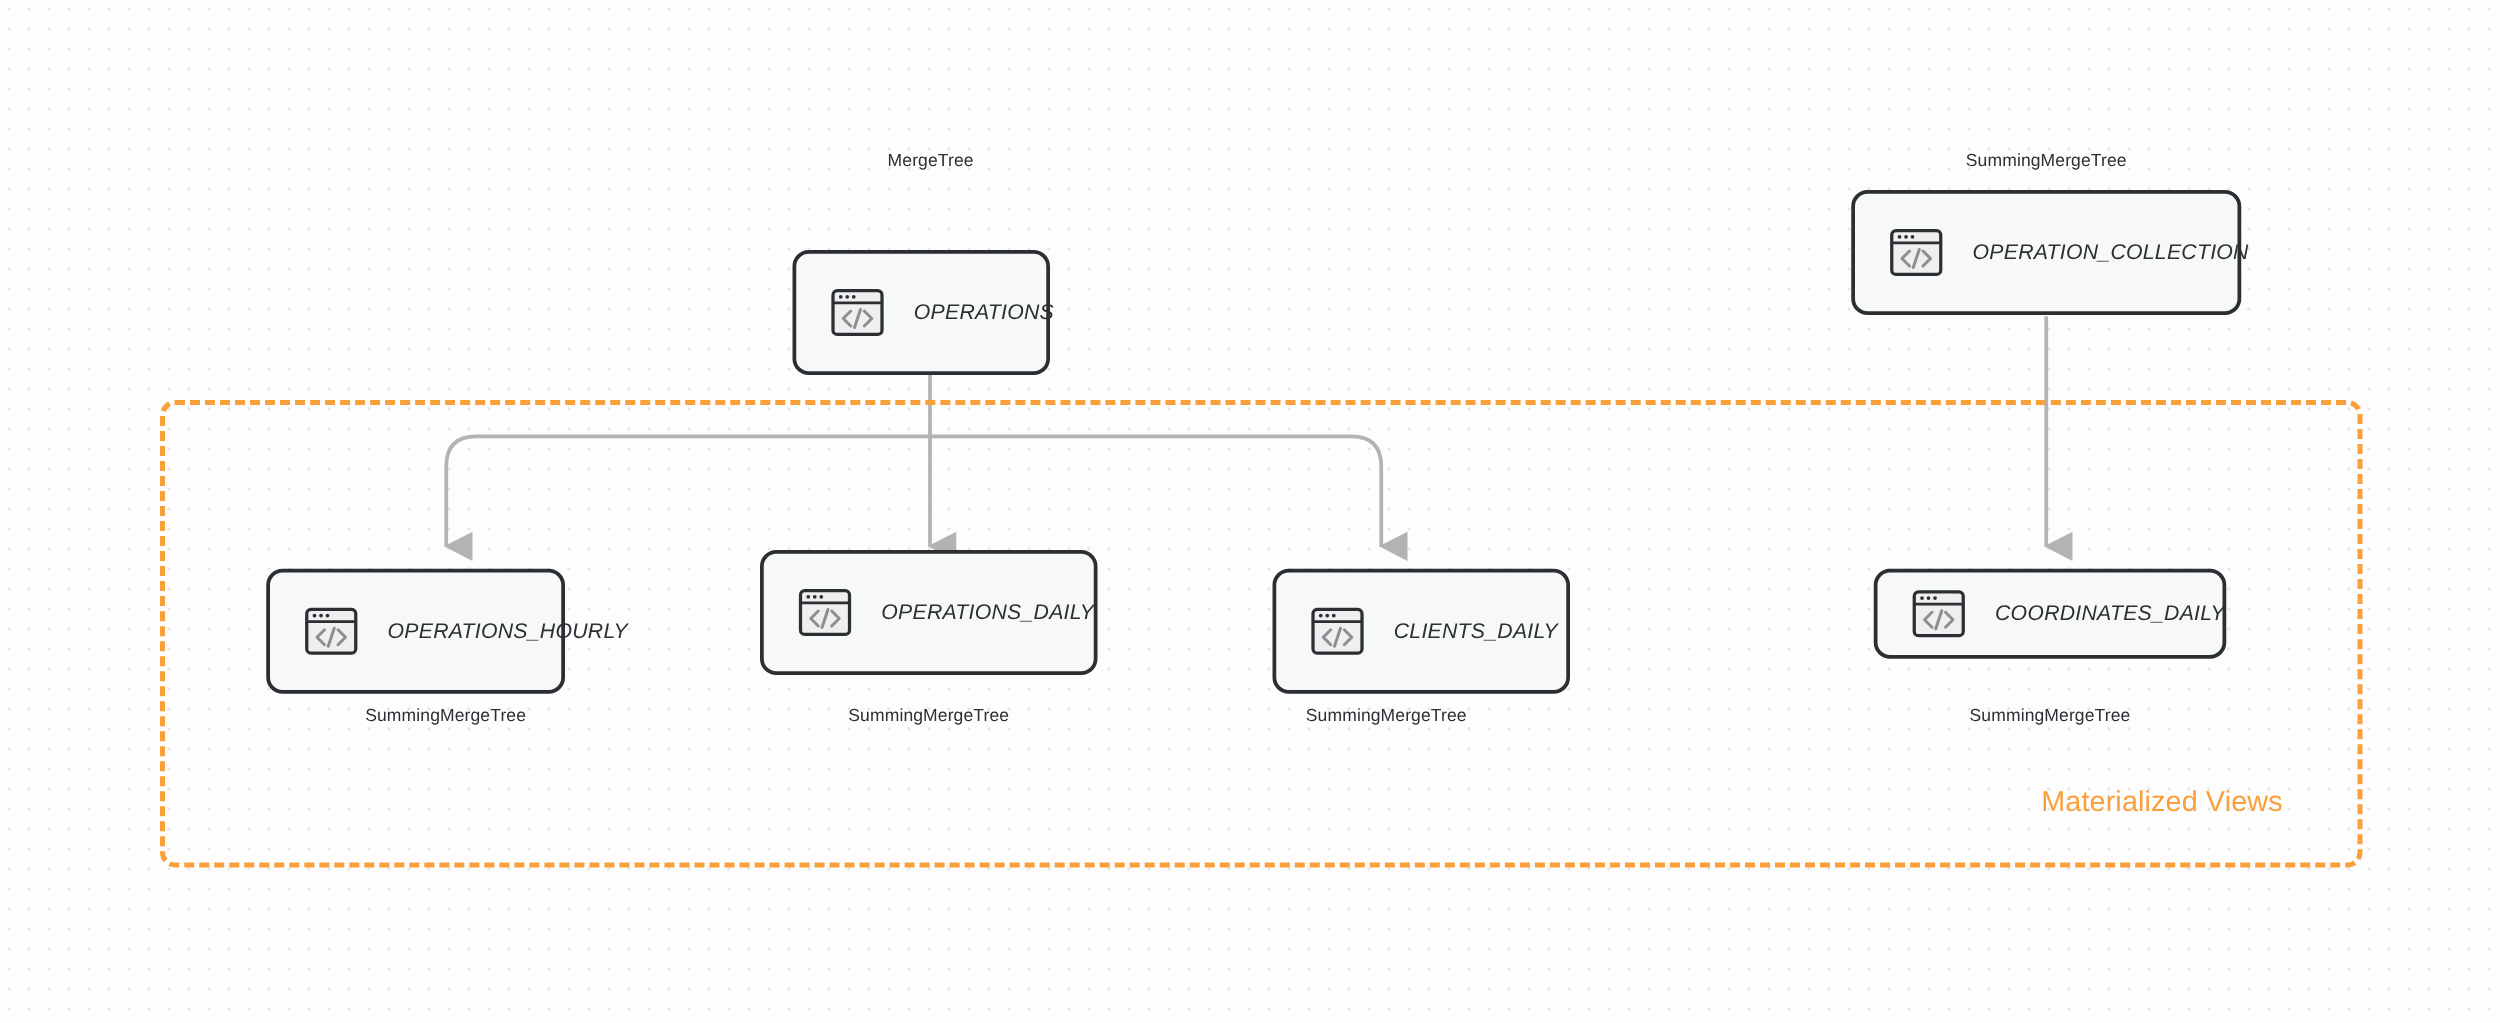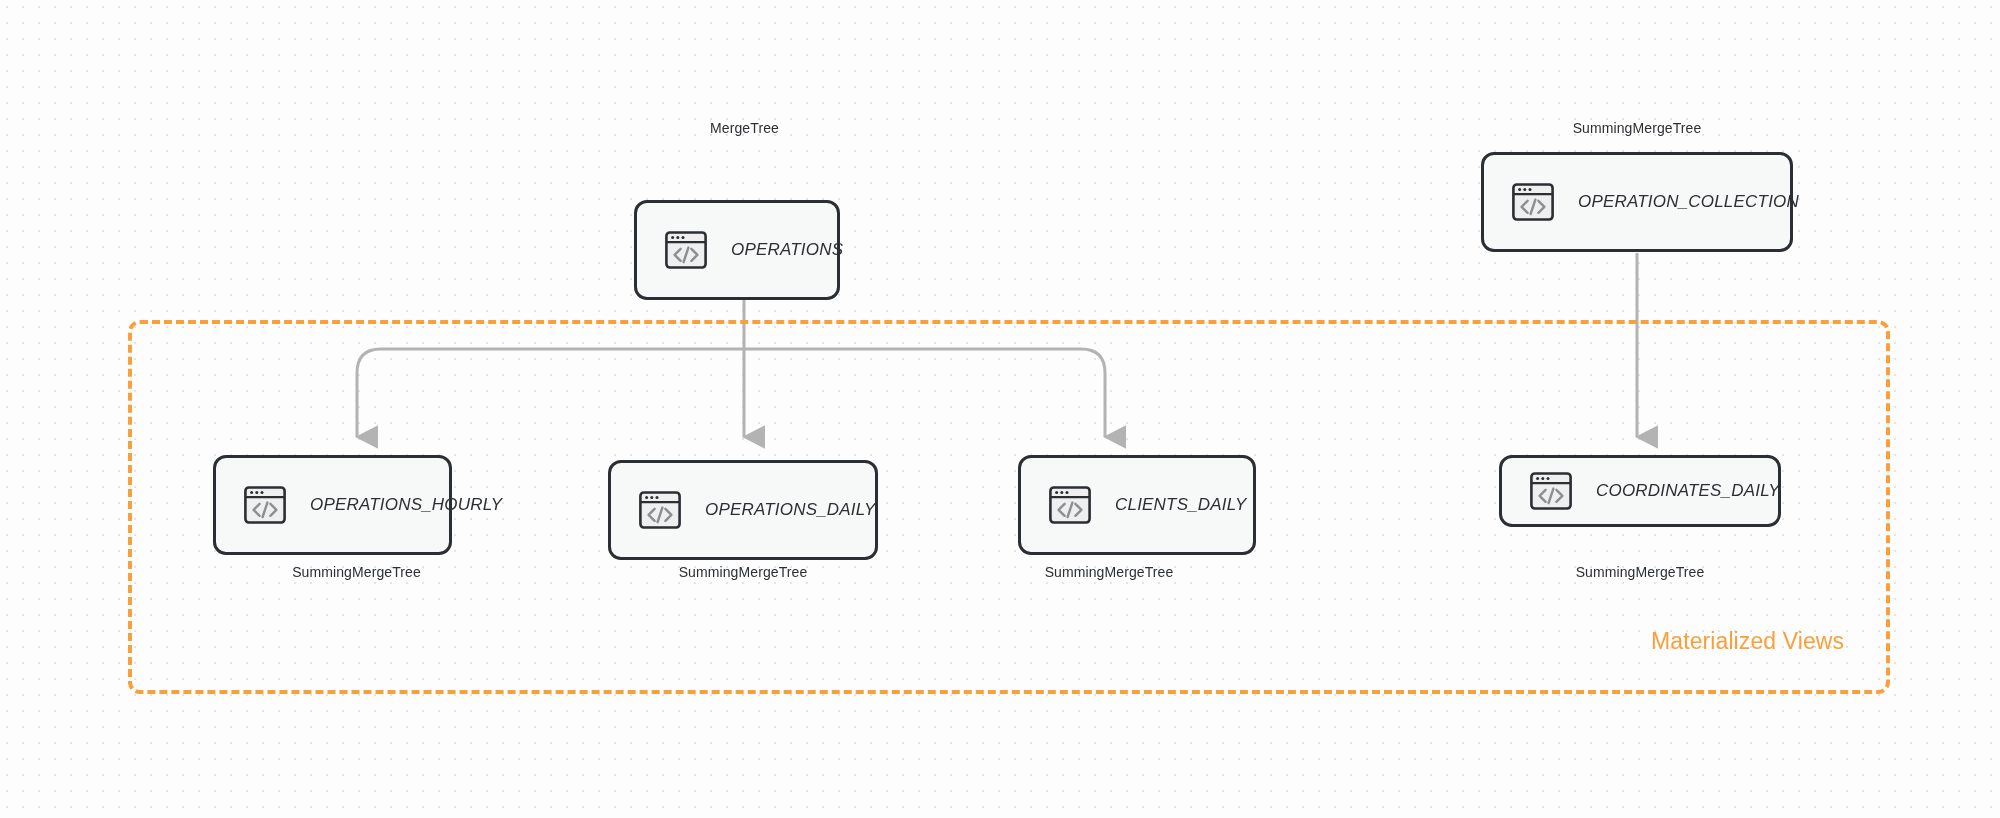--- a/index.html
+++ b/index.html
@@ -36,21 +36,20 @@
     border: 4px dashed #f9a03b;
     border-radius: 12px;
   }
   .group-label {
     position: absolute;
     color: #f9a03b;
     font-size: 23px;
     font-weight: 400;
     white-space: nowrap;
     letter-spacing: .1px;
-    margin-left: 18px;
   }
 
   
   .node {
     position: absolute;
     box-sizing: border-box;
     display: flex;
     align-items: center;
     background: #f7f8f8;
     border: 3px solid #2b2f33;
@@ -146,21 +145,21 @@
       <circle cx="14.8" cy="10.4" r="1.5" fill="#2b2f33"></circle>
       <circle cx="20.0" cy="10.4" r="1.5" fill="#2b2f33"></circle>
       <path d="M17.6,21.8 L11.6,27.8 L17.6,33.8" fill="none" stroke="#8a8f94" stroke-width="2.4" stroke-linecap="round" stroke-linejoin="round"></path>
       <path d="M28.4,21.8 L34.4,27.8 L28.4,33.8" fill="none" stroke="#8a8f94" stroke-width="2.4" stroke-linecap="round" stroke-linejoin="round"></path>
       <path d="M25.4,20.6 L20.6,35.0" fill="none" stroke="#8a8f94" stroke-width="2.4" stroke-linecap="round"></path>
     </svg>
     <span class="node-title">OPERATIONS_HOURLY</span>
   </div>
   <div class="engine-label" style="left:213px; top:564px; width:287px;">SummingMergeTree</div>
 
-  <div class="node" style="left:608px; top:460px; width:270px; height:100px;">
+  <div class="node" style="left:608px; top:440px; width:270px; height:100px;">
     <svg class="code-icon" viewBox="0 0 46 46">
       <rect x="3.4" y="5.5" width="39.2" height="35" rx="3.4" fill="#efefef" stroke="#2b2f33" stroke-width="2.6"></rect>
       <path d="M3.4,15.2 H42.6" stroke="#2b2f33" stroke-width="2.2"></path>
       <circle cx="9.6" cy="10.4" r="1.5" fill="#2b2f33"></circle>
       <circle cx="14.8" cy="10.4" r="1.5" fill="#2b2f33"></circle>
       <circle cx="20.0" cy="10.4" r="1.5" fill="#2b2f33"></circle>
       <path d="M17.6,21.8 L11.6,27.8 L17.6,33.8" fill="none" stroke="#8a8f94" stroke-width="2.4" stroke-linecap="round" stroke-linejoin="round"></path>
       <path d="M28.4,21.8 L34.4,27.8 L28.4,33.8" fill="none" stroke="#8a8f94" stroke-width="2.4" stroke-linecap="round" stroke-linejoin="round"></path>
       <path d="M25.4,20.6 L20.6,35.0" fill="none" stroke="#8a8f94" stroke-width="2.4" stroke-linecap="round"></path>
     </svg>

